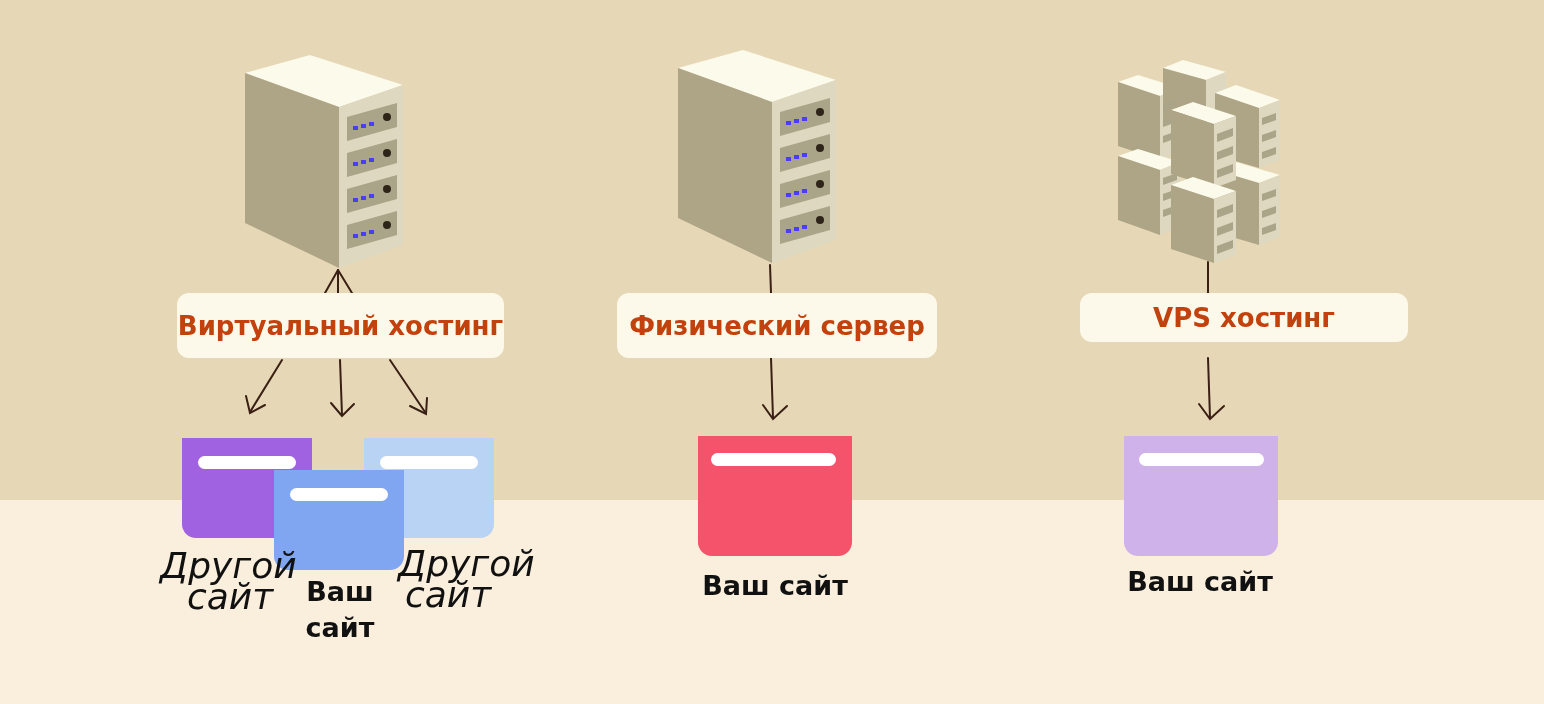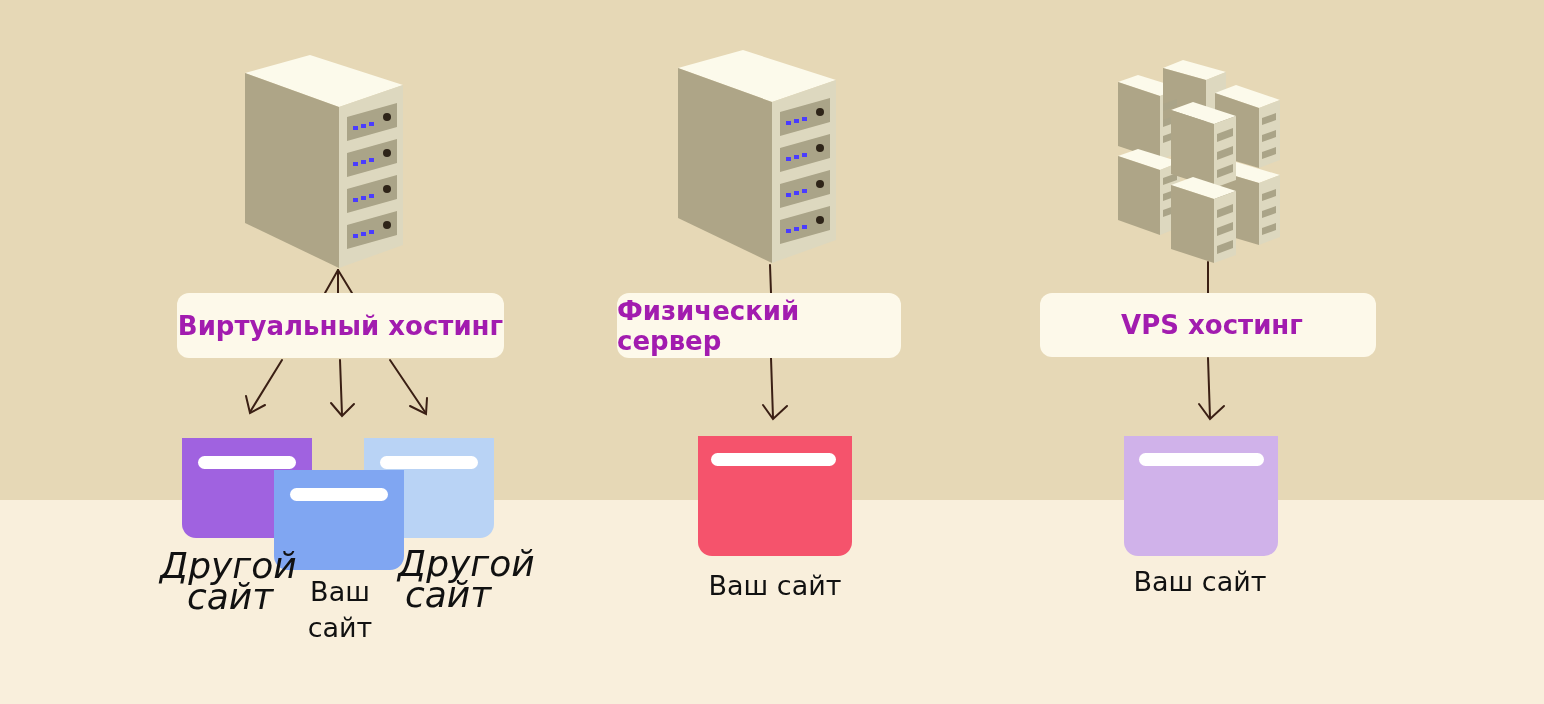--- a/index.html
+++ b/index.html
@@ -1,23 +1,23 @@
 <!DOCTYPE html>
 <html><head>
 <meta charset="utf-8">
 <style>
   html,body{margin:0;padding:0;}
   body{width:1544px;height:704px;position:relative;overflow:hidden;font-family:"DejaVu Sans",sans-serif;}
   .bg-top{position:absolute;left:0;top:0;width:1544px;height:500px;background:#e6d8b6;}
   .bg-bot{position:absolute;left:0;top:500px;width:1544px;height:204px;background:#f9efdc;}
-  .label-box{position:absolute;background:#fdf9ea;border-radius:12px;display:flex;align-items:center;justify-content:center;font-weight:bold;font-size:26px;color:#a21caf;}
+  .label-box{position:absolute;background:#fdf9ea;border-radius:12px;display:flex;align-items:center;justify-content:center;font-weight:bold;font-size:26px;color:#c2410c;}
   .site{position:absolute;border-radius:0 0 14px 14px;}
   .site .bar{position:absolute;left:16px;right:16px;top:18px;height:13px;background:#fff;border-radius:7px;}
   .cap{position:absolute;text-align:center;color:#111;font-size:27px;line-height:36px;}
-  .cap.bold{font-weight:normal;}
+  .cap.bold{font-weight:bold;}
   .cap.italic{font-style:italic;font-size:36px;line-height:31px;}
   svg{position:absolute;overflow:visible;}
 </style>
 </head>
 <body>
 
 <div class="bg-top"></div>
 <div class="bg-bot"></div>
 
 <svg style="left:245px;top:55px;" width="160" height="215" viewBox="0 0 160 215">
@@ -128,21 +128,21 @@
       <rect x="124" y="175" width="5" height="4"></rect>
   </g>
   <g fill="#2e2418">
     <circle cx="142" cy="62" r="4"></circle>
       <circle cx="142" cy="98" r="4"></circle>
       <circle cx="142" cy="134" r="4"></circle>
       <circle cx="142" cy="170" r="4"></circle>
   </g>
 </svg>
 
-<div class="label-box" style="left:617px;top:293px;width:284px;height:65px;">
+<div class="label-box" style="left:617px;top:293px;width:320px;height:65px;">
   <span>Физический сервер</span>
 </div>
 
 <div class="site" style="left:698px;top:436px;width:154px;height:120px;background:#f5536c;">
     <div class="bar" style="left:13px;right:16px;top:17px;"></div>
   </div>
 <div class="cap bold" style="left:675px;top:568px;width:200px;">
   <span>Ваш сайт</span>
 </div>
 
@@ -203,21 +203,21 @@
     <polygon points="53,125 96,139 96,203 53,189" fill="#aea587"></polygon>
     <polygon points="96,139 118,131 118,195 96,203" fill="#ddd8bf"></polygon>
     <g fill="#aaa488">
         <polygon points="99,150 115,144 115,152 99,158"></polygon>
         <polygon points="99,168 115,162 115,170 99,176"></polygon>
         <polygon points="99,186 115,180 115,188 99,194"></polygon>
       </g>
   </g>
 </svg>
 
-<div class="label-box" style="left:1040px;top:293px;width:328px;height:64px;padding-left:8px;">
+<div class="label-box" style="left:1080px;top:293px;width:328px;height:49px;">
   <span>VPS хостинг</span>
 </div>
 
 <div class="site" style="left:1124px;top:436px;width:154px;height:120px;background:#d0b2ea;">
     <div class="bar" style="left:15px;right:14px;top:17px;"></div>
   </div>
 <div class="cap bold" style="left:1100px;top:564px;width:200px;">
   <span>Ваш сайт</span>
 </div>
 

